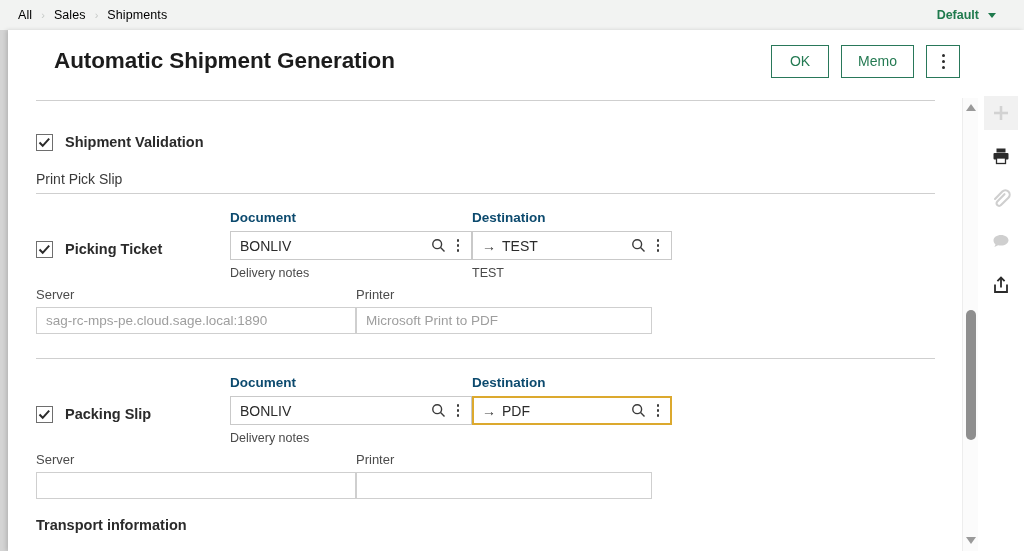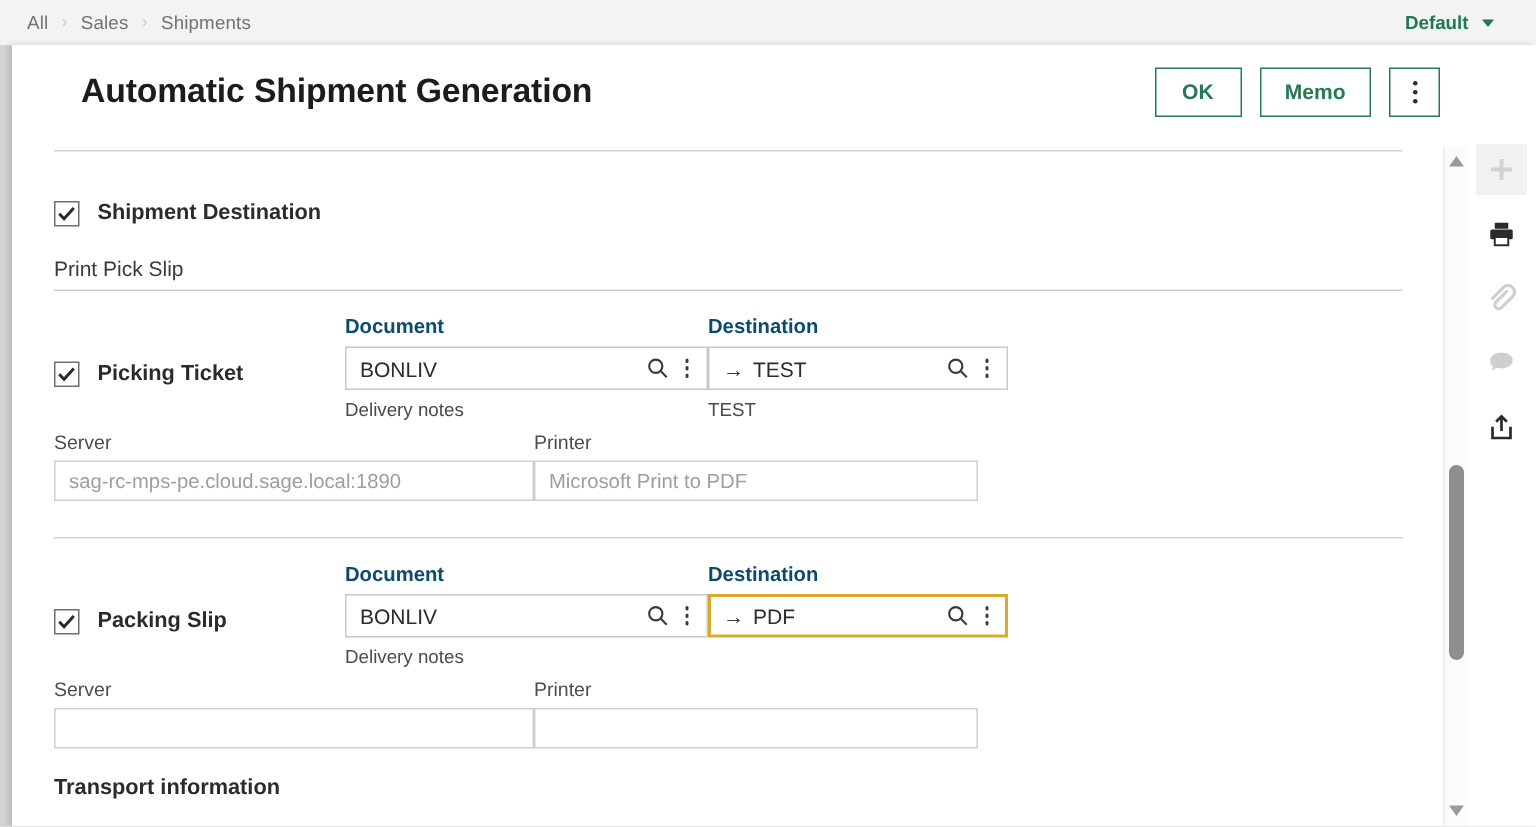--- a/index.html
+++ b/index.html
@@ -27,21 +27,21 @@
     width: 1024px; height: 30px;
     background: #f2f3f2;
     display: flex;
     align-items: center;
     box-sizing: border-box;
     padding: 0 14px 0 18px;
   }
   .crumbs { display: flex; align-items: center; gap: 0; }
   .crumb {
     font-size: 12.5px;
-    color: #737373;
+    color: #000000;
     letter-spacing: .1px;
   }
   .crumb-sep {
     color: #c6c9c7;
     font-size: 11px;
     margin: 0 9px;
     line-height: 1;
   }
   .crumb-right {
     margin-left: auto;
@@ -96,21 +96,21 @@
     margin-left: auto;
     display: flex;
     align-items: center;
     gap: 12px;
   }
   .gbtn {
     border: 1.5px solid #29785a;
     color: #247a52;
     background: #fff;
     font-size: 14px;
-    font-weight: bold;
+    font-weight: normal;
     height: 33px;
     min-width: 58px;
     padding: 0 16px;
     box-sizing: border-box;
     display: flex;
     align-items: center;
     justify-content: center;
     cursor: pointer;
     font-family: "Liberation Sans", sans-serif;
   }
@@ -388,21 +388,21 @@
         <div class="rule"></div>
 
         <div style="height:22px"></div>
 
         <div class="cb-row">
           <span class="cbox">
             <svg width="13" height="13" viewBox="0 0 13 13">
                 <path d="M1.5 6.5 L4.7 9.8 L11.2 2.6" stroke="#2b2b2b" stroke-width="2" fill="none"></path>
               </svg>
           </span>
-          <span class="cb-label">Shipment Destination</span>
+          <span class="cb-label">Shipment Validation</span>
         </div>
 
         <div style="height:16px"></div>
 
         <div class="sect-head light">Print Pick Slip</div>
         <div class="rule"></div>
 
         <div style="height:10px"></div>
 
         <div class="field-row">

